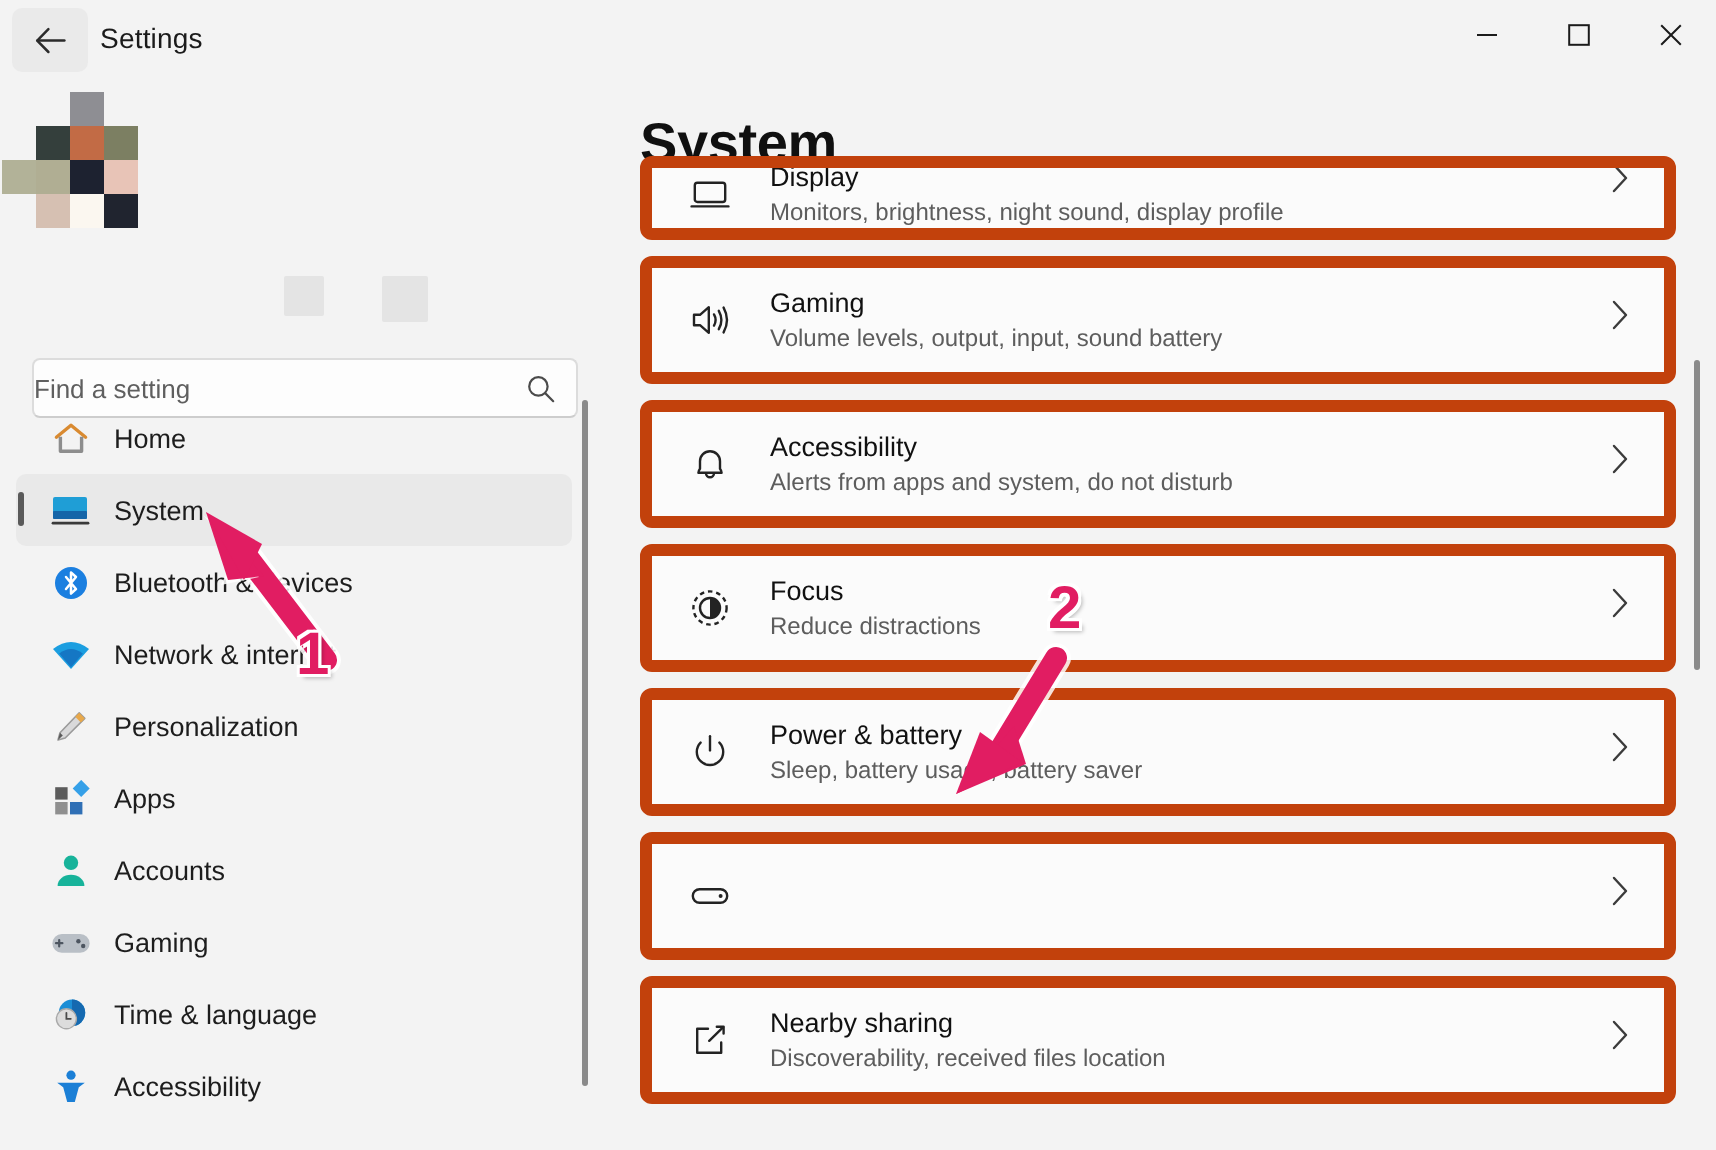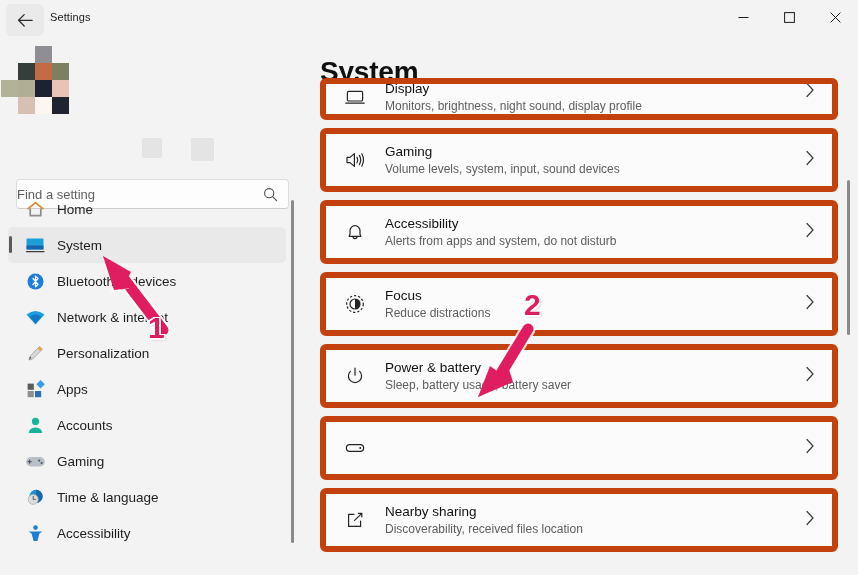--- a/index.html
+++ b/index.html
@@ -28,21 +28,21 @@
     position: absolute; left: 6px; top: 4px;
     width: 38px; height: 32px;
     border-radius: 5px;
     background: #eaeaea;
     display: flex; align-items: center; justify-content: center;
     cursor: default;
   }
   .back-btn svg { display:block; }
   .app-title {
     position: absolute; left: 50px; top: 11px;
-    font-size: 11px; color: #1b1b1b;
+    font-size: 14px; color: #1b1b1b;
     letter-spacing: .1px;
   }
   .wincontrols {
     position: absolute; right: 0; top: 0;
     display: flex; height: 34px;
   }
   .wc {
     width: 46px; height: 34px;
     display: flex; align-items: center; justify-content: center;
     cursor: default;
@@ -89,21 +89,21 @@
     font-family: "Liberation Sans", sans-serif;
     font-size: 13px;
     color: #0c4a6e;
   }
   .search-input::placeholder { color: #5f5f5f; opacity: 1; }
   .search-icon {
     position: absolute; right: 10px; top: 7px;
   }
 
   
-  .nav { position: absolute; left: 0; top: 151px; width: 300px; text-align: center; }
+  .nav { position: absolute; left: 0; top: 161px; width: 300px; text-align: center; }
   .nav-item {
     position: relative;
     margin: 0 14px 0 8px;
     height: 36px;
     border-radius: 5px;
     display: flex; align-items: center;
     cursor: default;
   }
   .nav-item.selected { background: #e9e9e9; }
   .nav-item.selected::before {
@@ -420,21 +420,21 @@
           <span class="card-ico">
             <svg width="22" height="22" viewBox="0 0 22 22">
               <path d="M3 8.4 H6 L10.4 4.6 V17.4 L6 13.6 H3 Z" fill="none" stroke="#232323" stroke-width="1.2" stroke-linejoin="round"></path>
               <path d="M13 8.2 Q14.6 11 13 13.8" fill="none" stroke="#232323" stroke-width="1.2" stroke-linecap="round"></path>
               <path d="M15.4 6.4 Q18 11 15.4 15.6" fill="none" stroke="#232323" stroke-width="1.2" stroke-linecap="round"></path>
               <path d="M17.8 4.8 Q21.2 11 17.8 17.2" fill="none" stroke="#232323" stroke-width="1.2" stroke-linecap="round"></path>
             </svg>
           </span>
           <div class="card-text">
             <div class="card-title">Gaming</div>
-            <div class="card-sub">Volume levels, system, input, sound devices</div>
+            <div class="card-sub">Volume levels, output, input, sound battery</div>
           </div>
         </div>
         <span class="chev">
           <svg width="10" height="16" viewBox="0 0 10 16">
               <path d="M2 1.5 L8 8 L2 14.5" fill="none" stroke="#3b3b3b" stroke-width="1.2" stroke-linecap="round" stroke-linejoin="round"></path>
             </svg>
         </span>
       </div>
 
       <div class="card">

